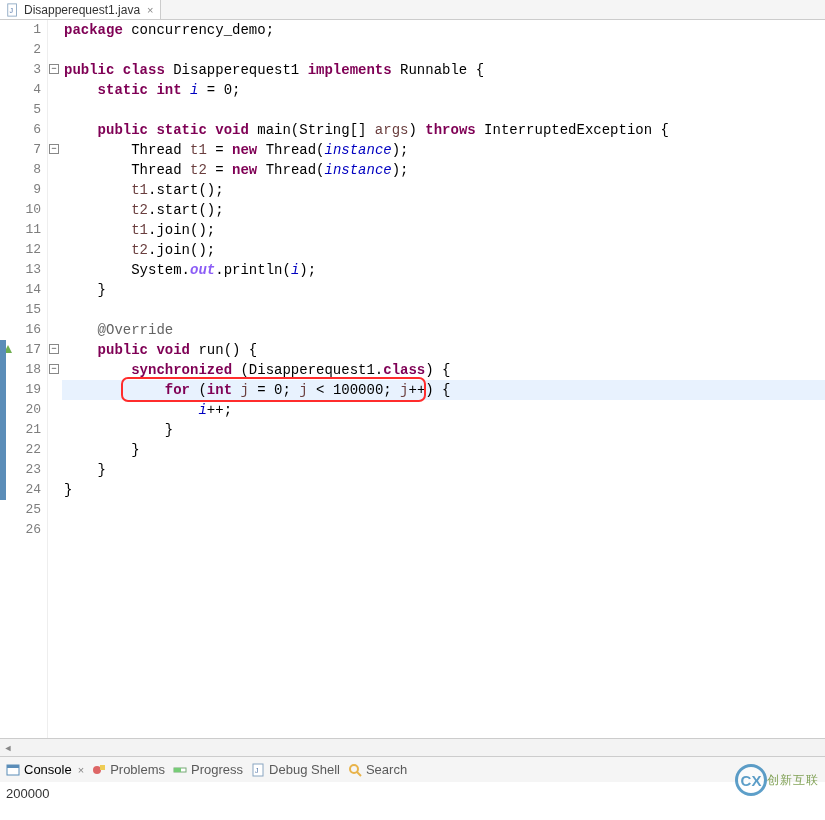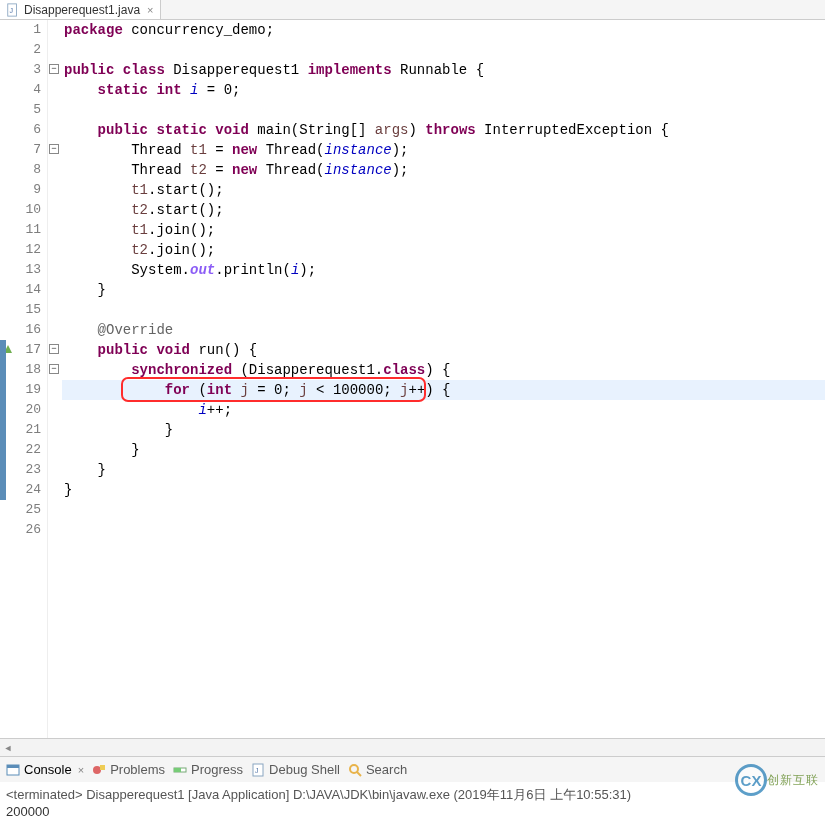--- a/index.html
+++ b/index.html
@@ -336,20 +336,19 @@
   <div class="ct-item">
     <svg width="14" height="14" viewBox="0 0 14 14">
         <circle cx="6" cy="6" r="4" fill="none" stroke="#e8b34a" stroke-width="2"></circle>
         <line x1="9" y1="9" x2="13" y2="13" stroke="#e8b34a" stroke-width="2"></line>
       </svg>
     <span>Search</span>
   </div>
 </div>
 
 <div class="console-body">
-  <div class="terminated">&lt;terminated&gt; Disapperequest1 [Java Application] D:\JAVA\JDK\bin\javaw.exe (2019年11月6日 上午10:55:31)</div>
   <div>200000</div>
 </div>
 
 <div class="watermark">
   <div class="watermark-circle">CX</div>
   <div class="watermark-text">创新互联</div>
 </div>
 
 </body></html>

